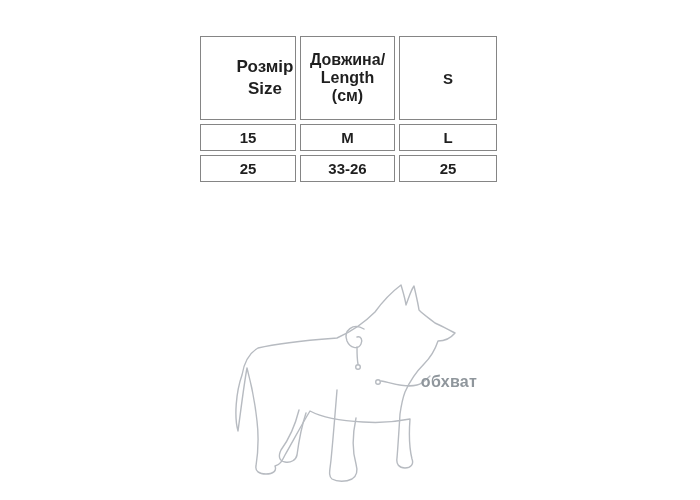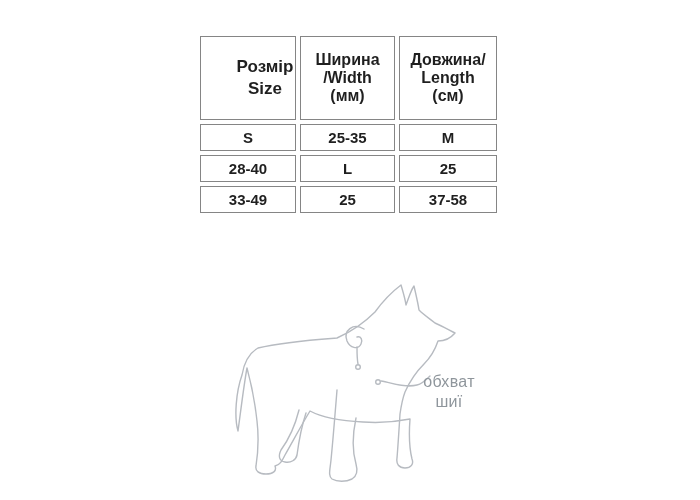--- a/index.html
+++ b/index.html
@@ -40,59 +40,52 @@
     stroke-width:1.4;
     stroke-linecap:round;
     stroke-linejoin:round;
   }
 
   
   .neck-label{
     position:absolute;left:397px;top:372px;width:104px;
     text-align:center;
     color:var(--annotation-text,#8f969c);
-    font-size:16px;line-height:20px;font-weight:400;
+    font-size:16px;line-height:20px;font-weight:700;
     letter-spacing:.3px;
   }
   .neck-label span{display:block;}
 </style>
 </head>
 <body>
 
 <div class="canvas">
 
   <div class="size-table">
 
     <div class="cell hcell first">
       <span class="line">Розмір</span>
       <span class="line">Size</span>
     </div>
     <div class="cell hcell">
-      <span class="line">Ширина</span>
-      <span class="line">/Width</span>
-      <span class="line">(мм)</span>
-    </div>
-    <div class="cell hcell">
       <span class="line">Довжина/</span>
       <span class="line">Length</span>
       <span class="line">(см)</span>
     </div>
 
     <div class="cell dcell">S</div>
-    <div class="cell dcell">25-35</div>
+    <div class="cell dcell">15</div>
 
     <div class="cell dcell">M</div>
-    <div class="cell dcell">28-40</div>
 
     <div class="cell dcell">L</div>
     <div class="cell dcell">25</div>
-    <div class="cell dcell">33-49</div>
+    <div class="cell dcell">33-26</div>
 
     <div class="cell dcell">25</div>
-    <div class="cell dcell">37-58</div>
   </div>
 
   <div class="dog-wrap">
     <svg viewBox="0 0 260 230" xmlns="http://www.w3.org/2000/svg">
 
       <path class="sketch" d="
         M 230,73
         C 225,79 219,81 213,81
         C 210,90 205,98 199,104
         C 190,113 184,123 180,132
@@ -148,16 +141,15 @@
       <circle class="sketch" cx="153" cy="122" r="2.3"></circle>
       <path class="sketch" d="
         M 156,121
         C 168,123 180,128 192,125
         C 197,124 201,120 205,116"></path>
     </svg>
   </div>
 
   <div class="neck-label">
     <span>обхват</span>
-    <span>шиї</span>
   </div>
 
 </div>
 
 </body></html>

